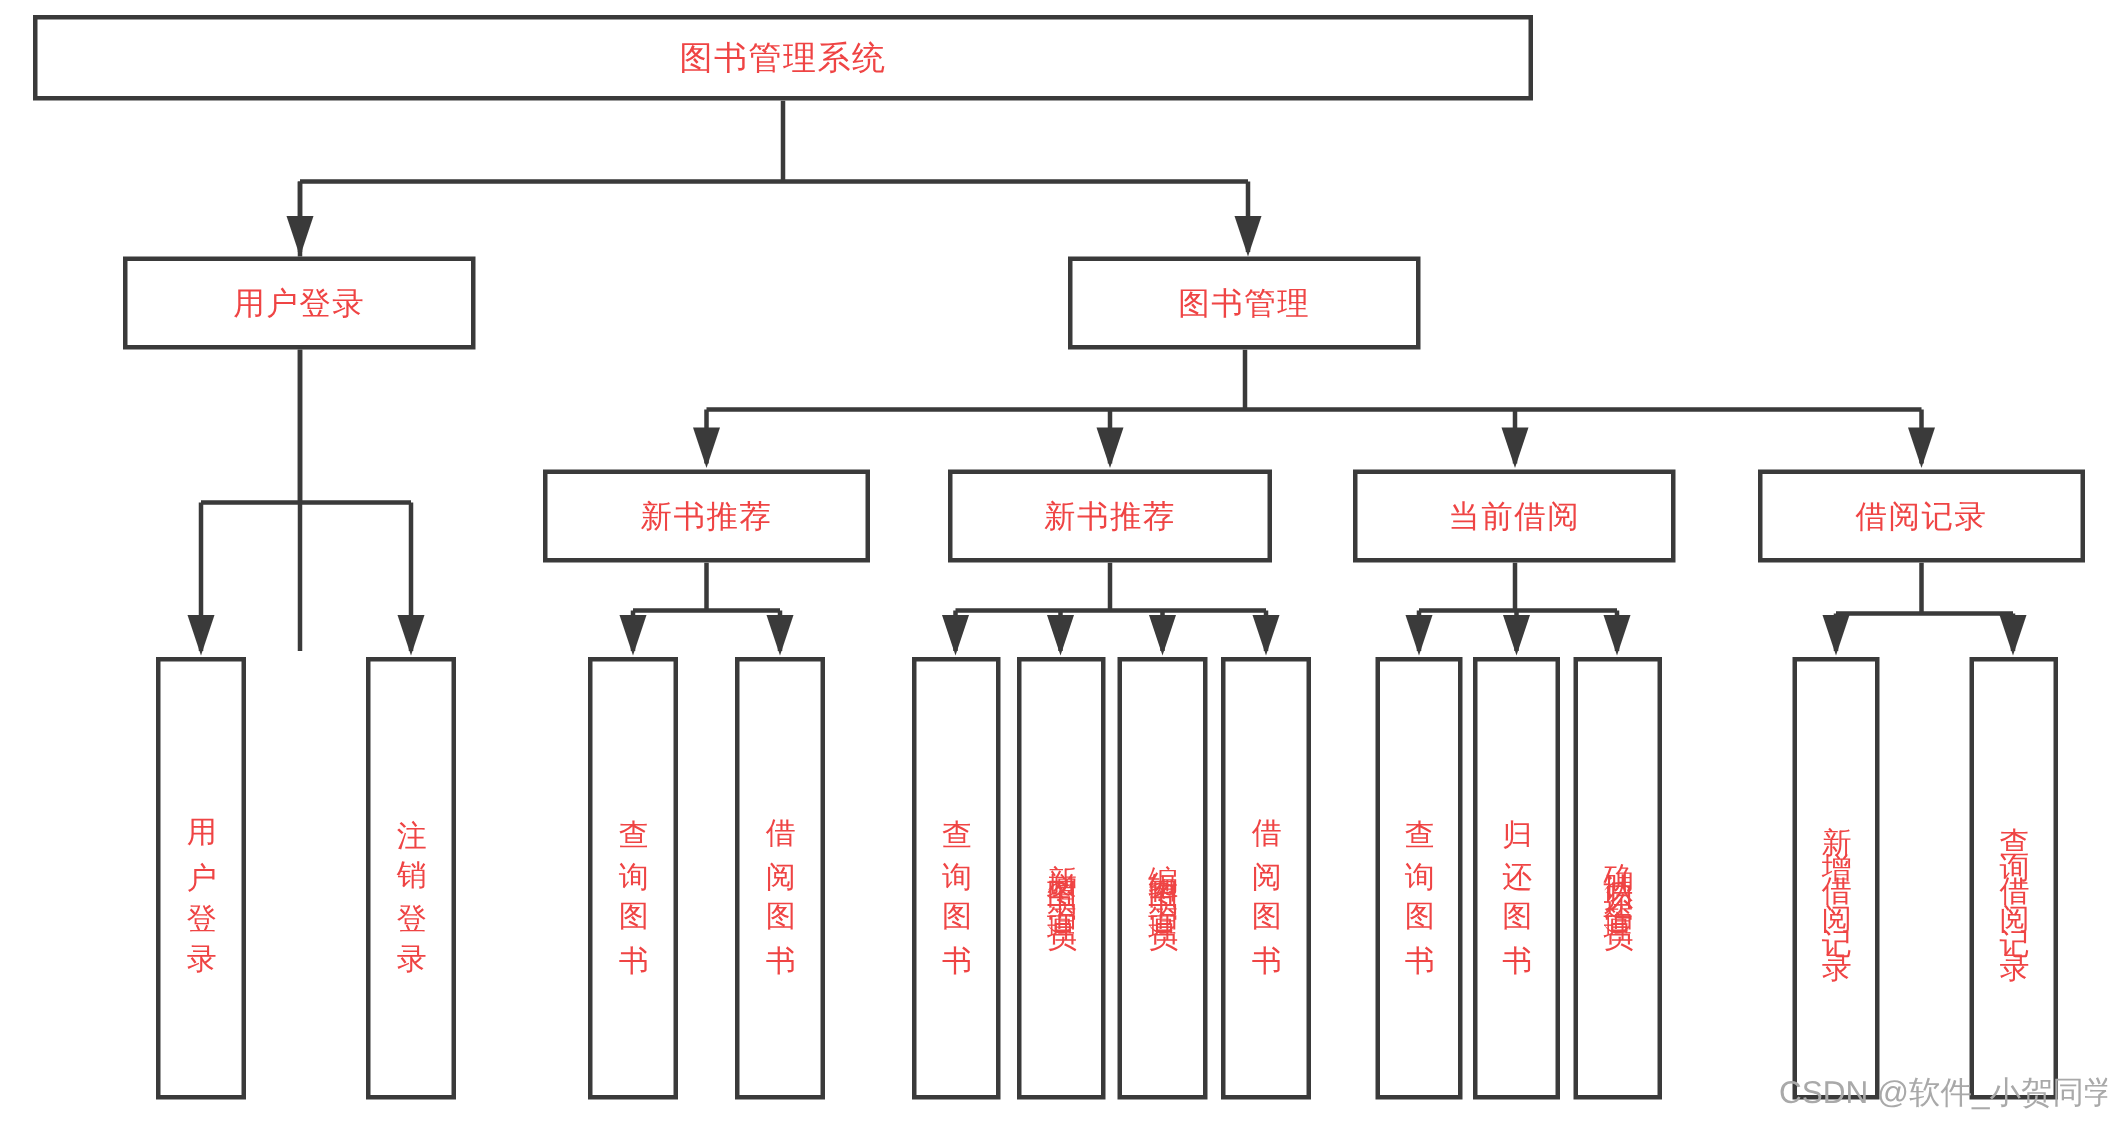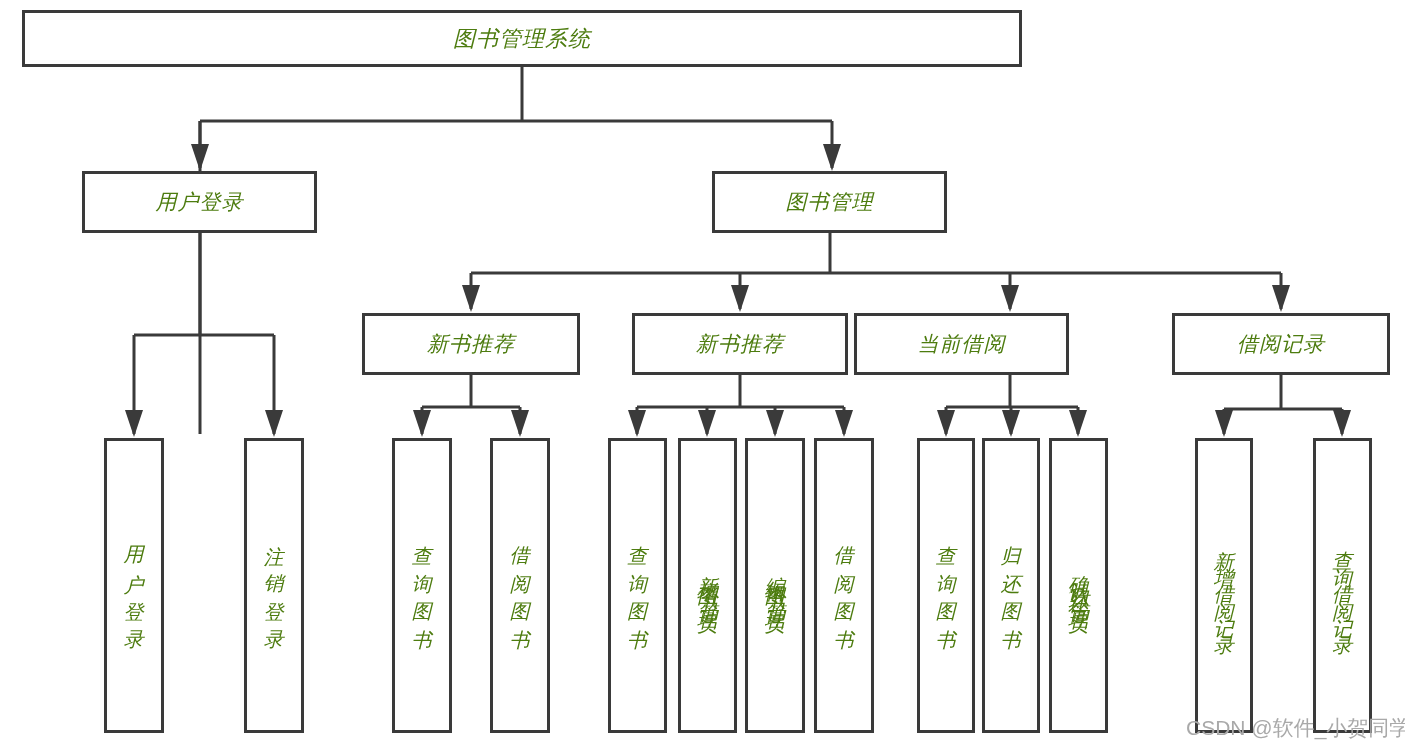--- a/index.html
+++ b/index.html
@@ -9,45 +9,44 @@
     background:#ffffff;
     font-family:"Liberation Sans", sans-serif;
     overflow:hidden;
   }
   #wires{position:absolute;left:0;top:0;z-index:1;}
   .box{
     position:absolute;
     box-sizing:border-box;
     background:#ffffff;
     border:3px solid #3a3a3a;
-    color:#4d7c0f;
+    color:#ef4444;
     display:flex;
     align-items:center;
     justify-content:center;
     z-index:2;
-    font-style:italic;
   }
   .box.h{font-size:21px;letter-spacing:1px;}
   .box.h.title{font-size:22px;}
   .box.v{
     writing-mode:vertical-rl;
     text-orientation:mixed;
     font-size:20px;
     line-height:1;
   }
   .sp4{letter-spacing:1.4em;}
   .sp6{letter-spacing:0.85em;}
   .sp9{letter-spacing:0.28em;}
   
   .n-root{left:22px;top:10px;width:1000px;height:57px;}
   .n-userlogin{left:82px;top:171px;width:235px;height:62px;}
   .n-bookmgmt{left:712px;top:171px;width:235px;height:62px;}
   .n-newbook {left:362px;top:313px;width:218px;height:62px;}
   .n-borrow  {left:632px;top:313px;width:216px;height:62px;}
-  .n-current {left:854px;top:313px;width:215px;height:62px;}
+  .n-current {left:902px;top:313px;width:215px;height:62px;}
   .n-records {left:1172px;top:313px;width:218px;height:62px;}
   .n-a1{left:104px;top:438px;width:60px;height:295px;}
   .n-a2{left:244px;top:438px;width:60px;height:295px;}
   .n-b1{left:392px;top:438px;width:60px;height:295px;}
   .n-b2{left:490px;top:438px;width:60px;height:295px;}
   .n-c1{left:608px;top:438px;width:59px;height:295px;}
   .n-c2{left:678px;top:438px;width:59px;height:295px;}
   .n-c3{left:745px;top:438px;width:60px;height:295px;}
   .n-c4{left:814px;top:438px;width:60px;height:295px;}
   .n-d1{left:917px;top:438px;width:58px;height:295px;}

